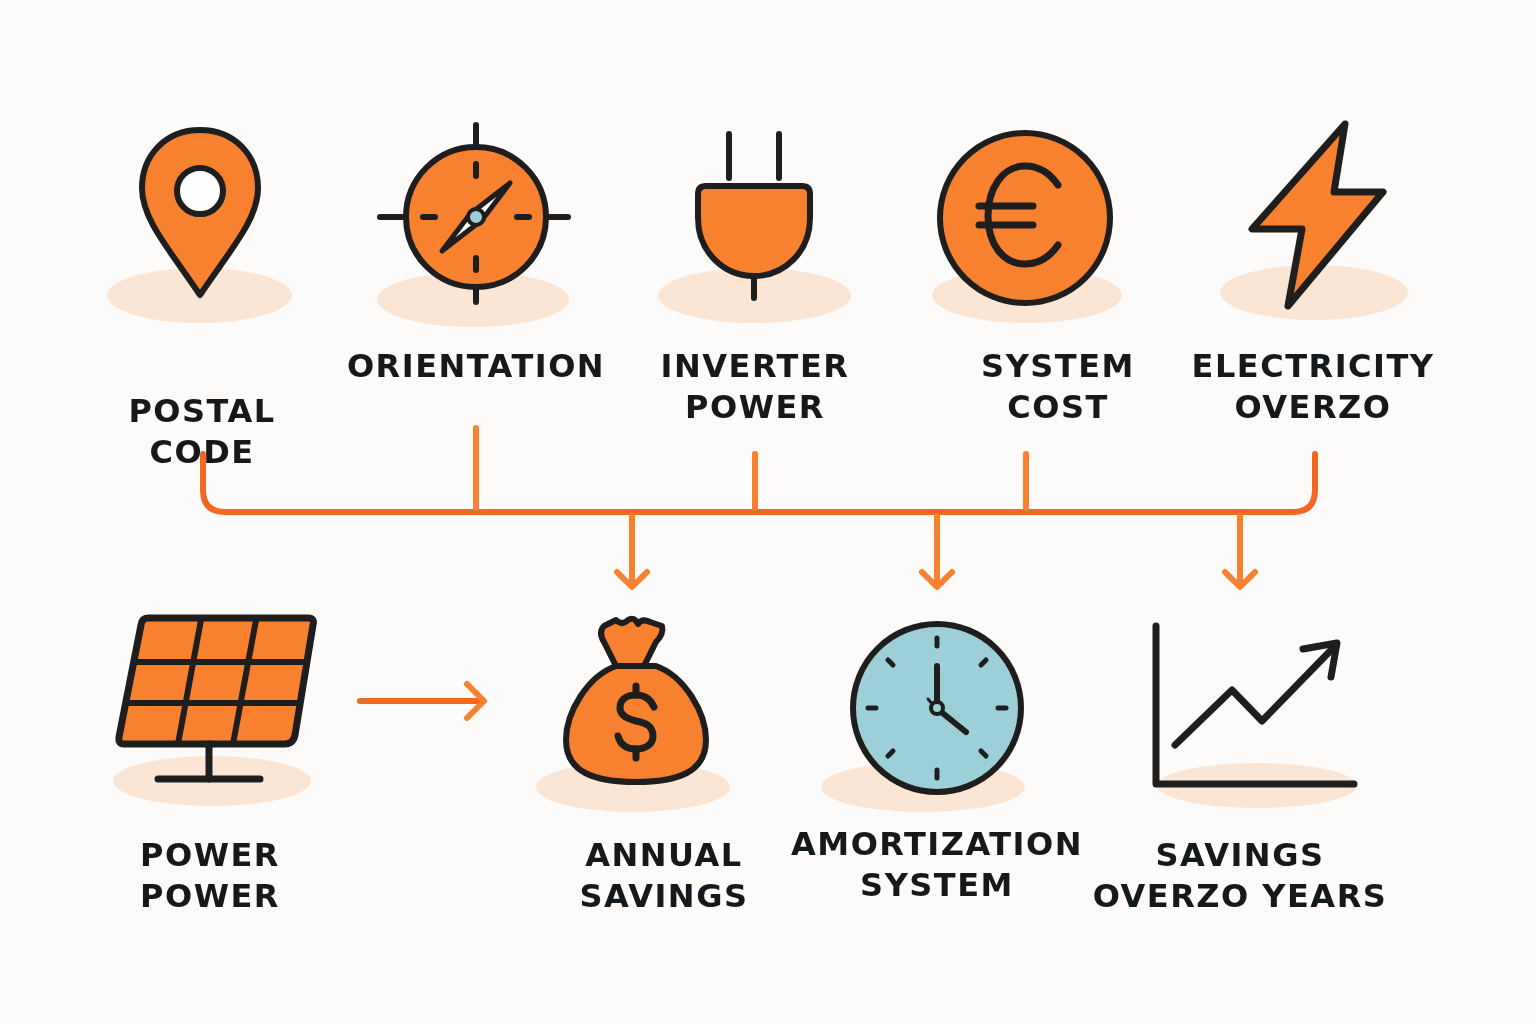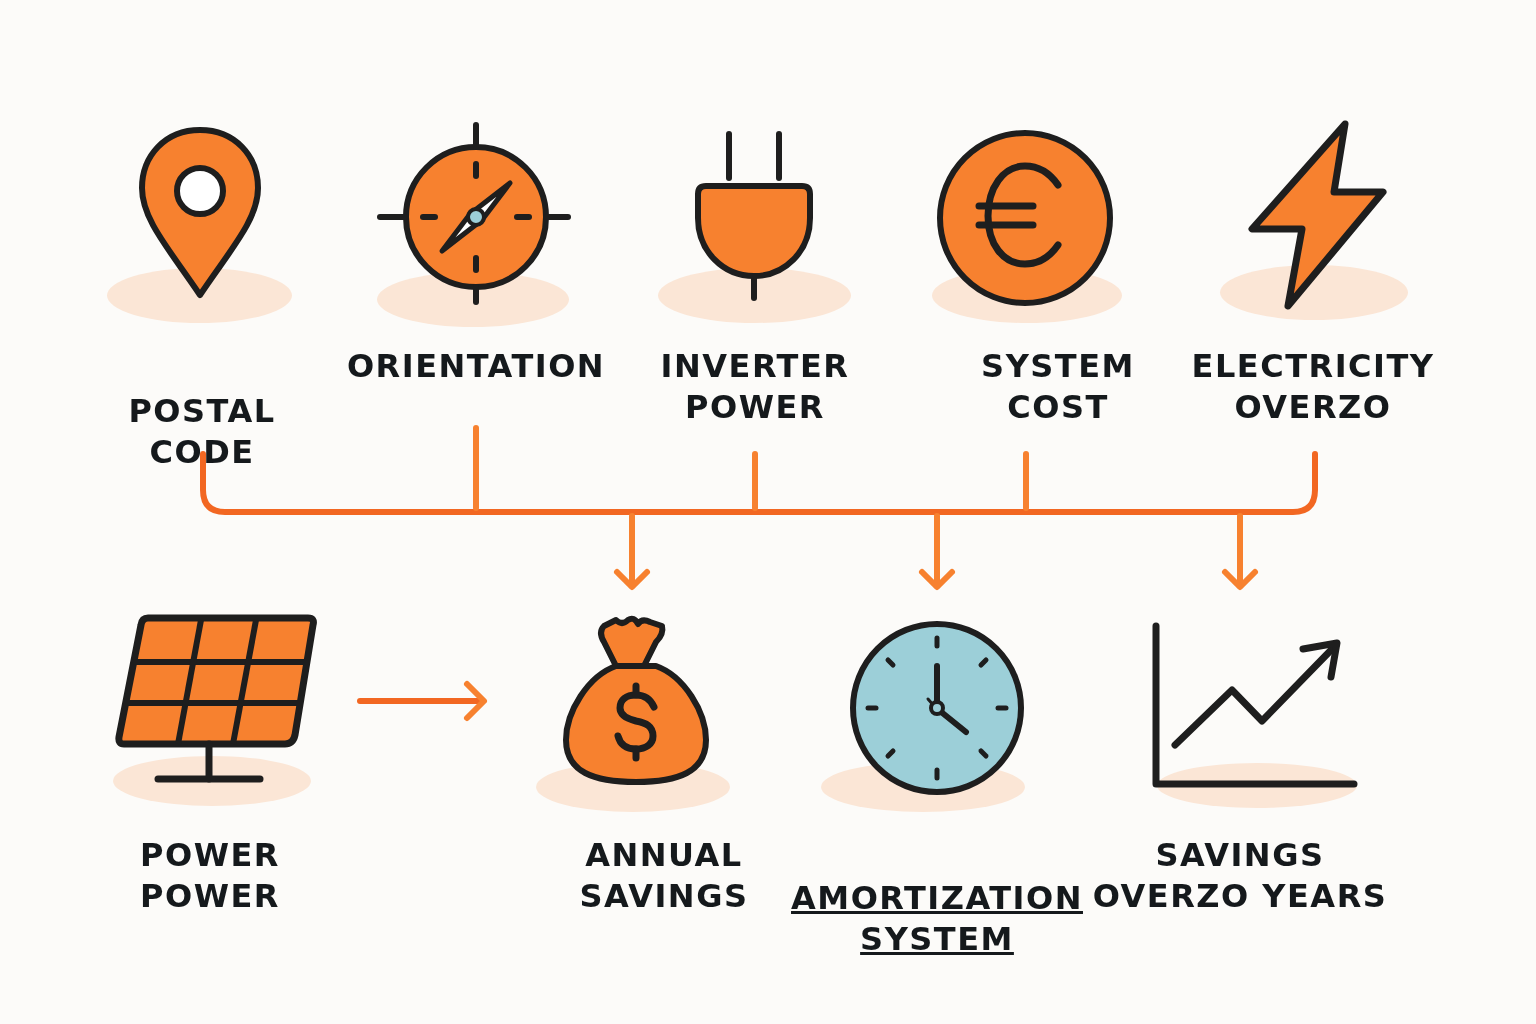--- a/index.html
+++ b/index.html
@@ -184,21 +184,21 @@
       <line x1="40" y1="138" x2="45" y2="133"></line>
       <line x1="138" y1="138" x2="133" y2="133"></line>
     </g>
     <g stroke="#1e1e1e" stroke-linecap="round">
       <line x1="89" y1="48" x2="89" y2="88" stroke-width="6"></line>
       <line x1="92" y1="93" x2="118" y2="114" stroke-width="6"></line>
       <line x1="86" y1="88" x2="80" y2="81" stroke-width="3"></line>
     </g>
     <circle cx="89" cy="90" r="6" fill="#9ccfd8" stroke="#1e1e1e" stroke-width="4"></circle>
   </svg>
-  <div class="label" style="left:937px;top:878px;text-decoration:underline;">
+  <div class="label" style="left:937px;top:824px;">
     <span>AMORTIZATION</span>
       <span>SYSTEM</span>
   </div>
 </div>
 
 <div class="node">
   <div class="shadow" style="left:1157px;top:763px;width:200px;height:45px;"></div>
   <svg class="icon" style="left:1148px;top:618px;" width="215" height="175" viewBox="0 0 215 175">
     <g fill="none" stroke="#1e1e1e" stroke-width="7" stroke-linecap="round" stroke-linejoin="round">
       <polyline points="8,8 8,166 206,166"></polyline>

